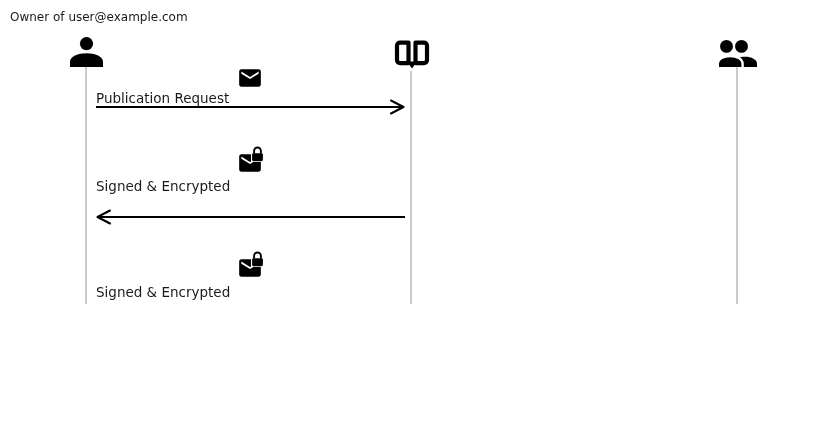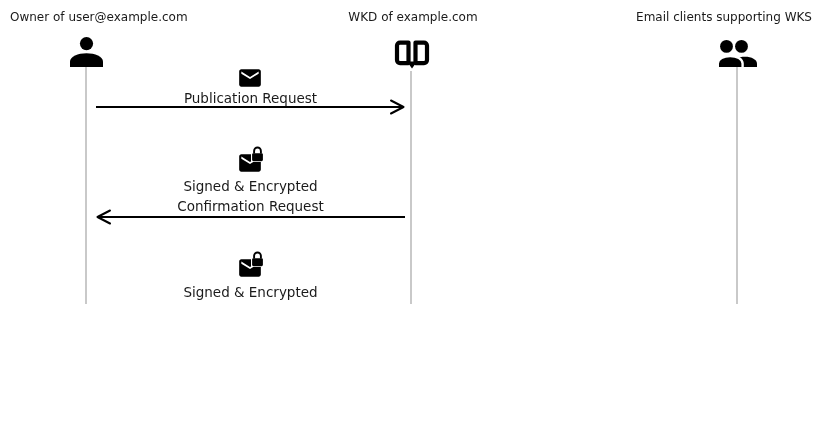--- a/index.html
+++ b/index.html
@@ -20,37 +20,35 @@
     white-space: nowrap;
     color: #1a1a1a;
   }
   .lifeline {
     position: absolute;
     width: 2px;
     background: #c9c9c9;
   }
   .msg-text {
     position: absolute;
-    text-align: center;
+    text-align: left;
     font-size: 13.5px;
     line-height: 20px;
     white-space: nowrap;
     color: #1a1a1a;
   }
   .icon-wrap { position: absolute; }
   svg { display: block; }
 </style>
 </head>
 <body>
 
 <div class="canvas">
 
   <div class="actor-label" style="left:10px;">Owner of user@example.com</div>
-  <div class="actor-label" style="left:413px; transform:translateX(-50%);">WKD of example.com</div>
-  <div class="actor-label" style="right:11px;">Email clients supporting WKS</div>
 
   <div class="icon-wrap" style="left:70px; top:37px;">
     <svg width="33" height="30" viewBox="0 0 33 30">
       <circle cx="16.5" cy="6.6" r="6.6" fill="#000"></circle>
       <path d="M16.5 16.2c-8.5 0-16.5 3.5-16.5 8.3V30h33v-5.5c0-4.8-8-8.3-16.5-8.3z" fill="#000"></path>
     </svg>
   </div>
 
   <div class="icon-wrap" style="left:394px; top:40px;">
     <svg width="36" height="30" viewBox="0 0 36 30">
@@ -91,21 +89,20 @@
       <path fill="#000" d="M20 4H4c-1.1 0-1.99.9-1.99 2L2 18c0 1.1.9 2 2 2h16c1.1 0 2-.9 2-2V6c0-1.1-.9-2-2-2zm0 4l-8 5-8-5V6l8 5 8-5v2z"></path>
     </svg>
     <svg width="13" height="16" viewBox="0 0 13 16" style="position:absolute; left:14px; top:-4px;">
       <rect x="0" y="0" width="13" height="16" fill="#ffffff"></rect>
       <path d="M3.1 7.4V4.9a3.4 3.4 0 0 1 6.8 0v2.5" fill="none" stroke="#000" stroke-width="1.9"></path>
       <rect x="1.1" y="7.2" width="10.8" height="8" rx="1.4" fill="#000"></rect>
     </svg>
   </div>
   <div class="msg-text" style="left:96px; top:176px; width:309px;">
     <div>Signed &amp; Encrypted</div>
-    <div>Confirmation Request</div>
   </div>
   <div class="icon-wrap" style="left:96px; top:208px;">
     <svg width="309" height="18" viewBox="0 0 309 18">
       <path d="M1.5 9 H309" stroke="#000" stroke-width="2" fill="none"></path>
       <path d="M14 2.5 L1.5 9 L14 15.5" stroke="#000" stroke-width="2" fill="none" stroke-linecap="round" stroke-linejoin="round"></path>
     </svg>
   </div>
 
   <div class="icon-wrap" style="left:237px; top:255px; width:28px; height:26px;">
     <svg width="26" height="26" viewBox="0 0 24 24" style="position:absolute; left:0; top:0;">

